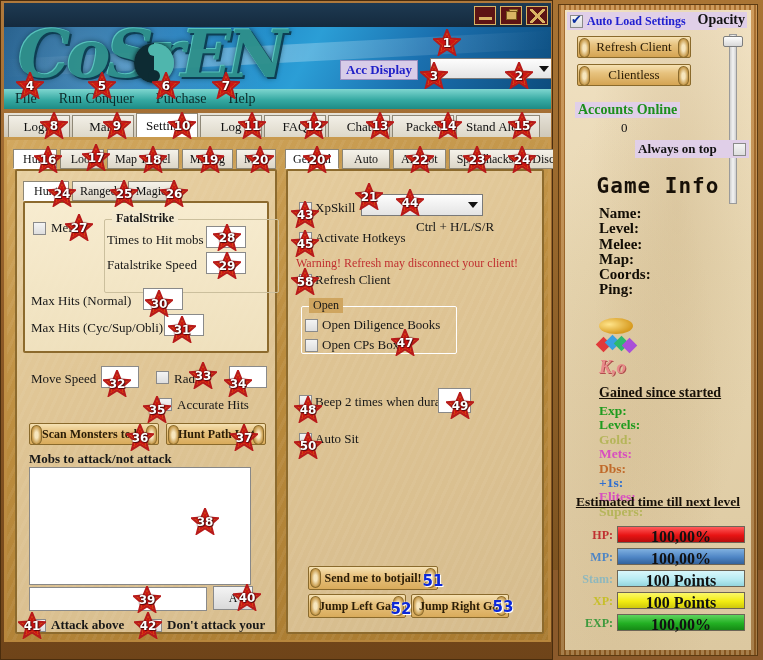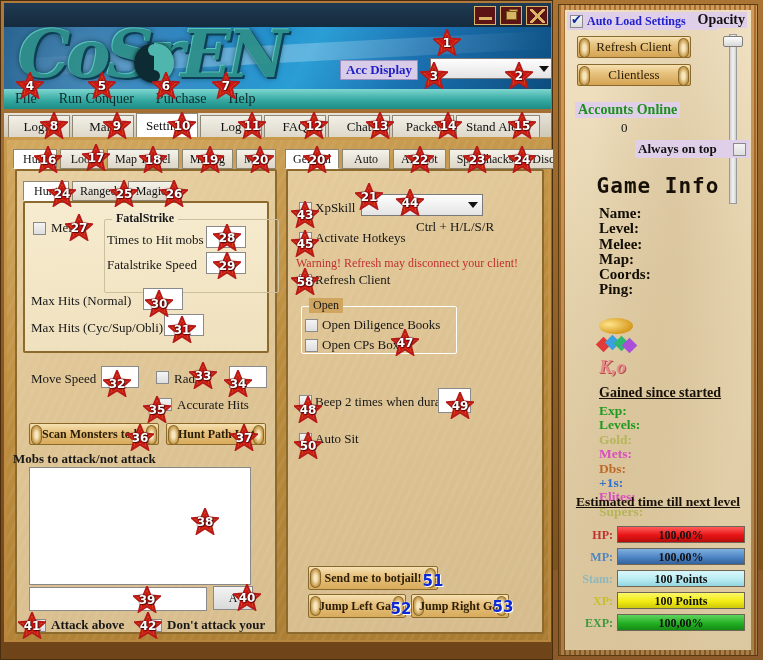--- a/index.html
+++ b/index.html
@@ -271,21 +271,21 @@
     position:absolute; left:0; top:2px; width:42px; text-align:right;
     font-weight:bold; font-size:12px;
   }
   .bar-outer {
     position:absolute; left:46px; top:0; width:128px; height:17px;
     background:#ded6c2; border:1px solid #6d6556;
   }
   .bar-fill { position:absolute; left:0; top:0; height:100%; }
   .bar-text {
     position:absolute; left:0; right:0; top:1px; text-align:center;
-    font-size:12px; font-weight:bold; color:#111;
+    font-size:16px; font-weight:bold; color:#111;
   }
 
   
   .star {
     position:absolute; width:28px; height:27px; z-index:50;
     display:flex; align-items:center; justify-content:center;
     font-family:"DejaVu Sans", sans-serif; font-weight:bold; font-size:12px;
     color:#fff; text-shadow:0 0 2px #000, 1px 1px 0 #7a1010;
     pointer-events:none;
   }
@@ -389,21 +389,21 @@
     <div class="chk" style="left:158px; top:397px;"></div>
     <div class="lbl" style="left:176px; top:396px;">Accurate Hits</div>
 
     <div class="scroll-btn" style="left:28px; top:422px; width:130px;">
       <span style="position:relative;z-index:3;overflow:hidden;white-space:nowrap;max-width:104px;">Scan Monsters to list</span>
     </div>
     <div class="scroll-btn" style="left:165px; top:422px; width:100px;">
       <span style="position:relative;z-index:3;overflow:hidden;white-space:nowrap;max-width:76px;">Hunt Path List</span>
     </div>
 
-    <div class="lbl bold" style="left:12px; top:450px;">Mobs to attack/not attack</div>
+    <div class="lbl bold" style="left:28px; top:450px;">Mobs to attack/not attack</div>
     <div class="listbox" style="left:28px; top:466px; width:222px; height:118px;"></div>
 
     <div class="txtbox" style="left:28px; top:586px; width:178px; height:24px;"></div>
     <div class="plain-btn" style="left:212px; top:585px; width:40px; height:24px;">
       <span style="font-size:12px">A</span>
     </div>
 
     <div class="chk" style="left:32px; top:618px;"></div>
     <div class="lbl bold" style="left:50px; top:616px;">Attack above</div>
     <div class="chk" style="left:148px; top:618px;"></div>

